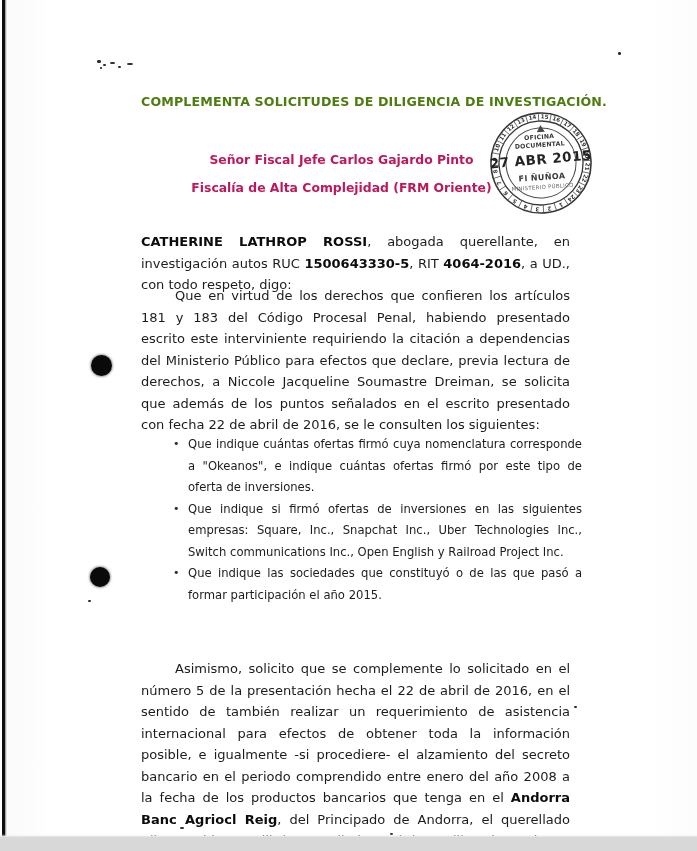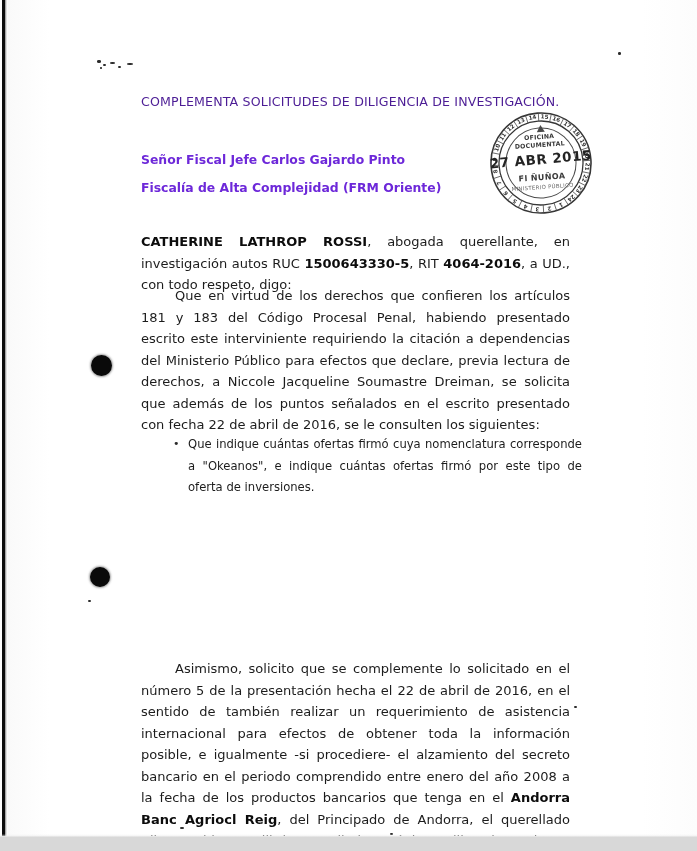--- a/index.html
+++ b/index.html
@@ -98,34 +98,34 @@
     background: #2c2c2c;
     border-radius: 40%;
   }
 
   .doc-title {
     position: absolute;
     left: 141px;
     top: 94px;
     width: 440px;
     font-size: 12.6px;
-    font-weight: normal;
+    font-weight: bold;
     letter-spacing: 0.15px;
-    color: #4c1d95;
+    color: #4d7c0f;
     white-space: nowrap;
   }
 
   .centered-line {
     position: absolute;
-    left: 141px;
+    left: 127px;
     width: 429px;
-    text-align: left;
+    text-align: center;
     font-size: 12.4px;
     font-weight: bold;
-    color: #6d28d9;
+    color: #be185d;
   }
   .centered-line.l1 { top: 152px; }
   .centered-line.l2 { top: 180px; }
 
   .para {
     position: absolute;
     left: 141px;
     width: 429px;
     font-size: 13px;
     line-height: 21.5px;
@@ -254,20 +254,22 @@
   <div class="para p-appearance">
     <b>CATHERINE LATHROP ROSSI</b><span>, abogada querellante, en investigación autos RUC </span><b>1500643330-5</b><span>, RIT </span><b>4064-2016</b><span>, a UD., con todo respeto, digo:</span>
   </div>
 
   <div class="para p-body">
     <span class="indent"></span><span>Que en virtud de los derechos que confieren los artículos 181 y 183 del Código Procesal Penal, habiendo presentado escrito este interviniente requiriendo la citación a dependencias del Ministerio Público para efectos que declare, previa lectura de derechos, a Niccole Jacqueline Soumastre Dreiman, se solicita que además de los puntos señalados en el escrito presentado con fecha 22 de abril de 2016, se le consulten los siguientes:</span>
   </div>
 
   <ul class="req-list">
       <li>Que indique cuántas ofertas firmó cuya nomenclatura corresponde a "Okeanos", e indique cuántas ofertas firmó por este tipo de oferta de inversiones.</li>
+      <li>Que indique si firmó ofertas de inversiones en las siguientes empresas: Square, Inc., Snapchat Inc., Uber Technologies Inc., Switch communications Inc., Open English y Railroad Project Inc.</li>
+      <li>Que indique las sociedades que constituyó o de las que pasó a formar participación el año 2015.</li>
     </ul>
 
   <div class="para p-closing">
     <span class="indent"></span><span>Asimismo, solicito que se complemente lo solicitado en el número 5 de la presentación hecha el 22 de abril de 2016, en el sentido de también realizar un requerimiento de asistencia internacional para efectos de obtener toda la información posible, e igualmente -si procediere- el alzamiento del secreto bancario en el periodo comprendido entre enero del año 2008 a la fecha de los productos bancarios que tenga en el </span><b>Andorra Banc Agriocl Reig</b><span>, del Principado de Andorra, el querellado Alberto Chiang  Rajii, la querellada Verónica Rajii Krebs o alguna de las sociedades que estén en su conocimiento que integren el conglomerado empresarial "Grupo Arcano".</span>
   </div>
 
   <div class="stamp">
     <svg width="104" height="104" viewBox="0 0 104 104">
       <circle cx="52" cy="52" r="50" fill="none" stroke="#262626" stroke-width="1.6"></circle>
       <circle cx="52" cy="52" r="42" fill="none" stroke="#262626" stroke-width="1.3"></circle>

